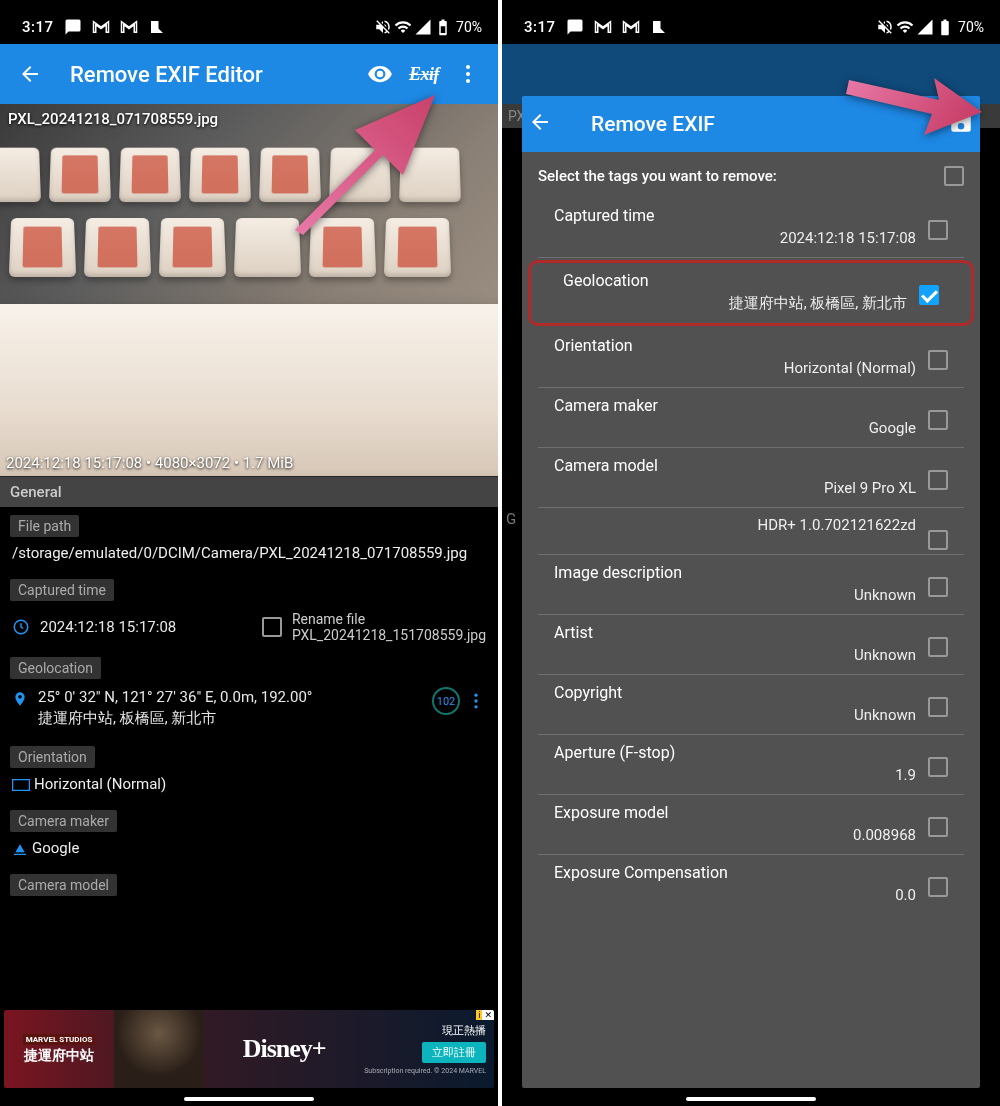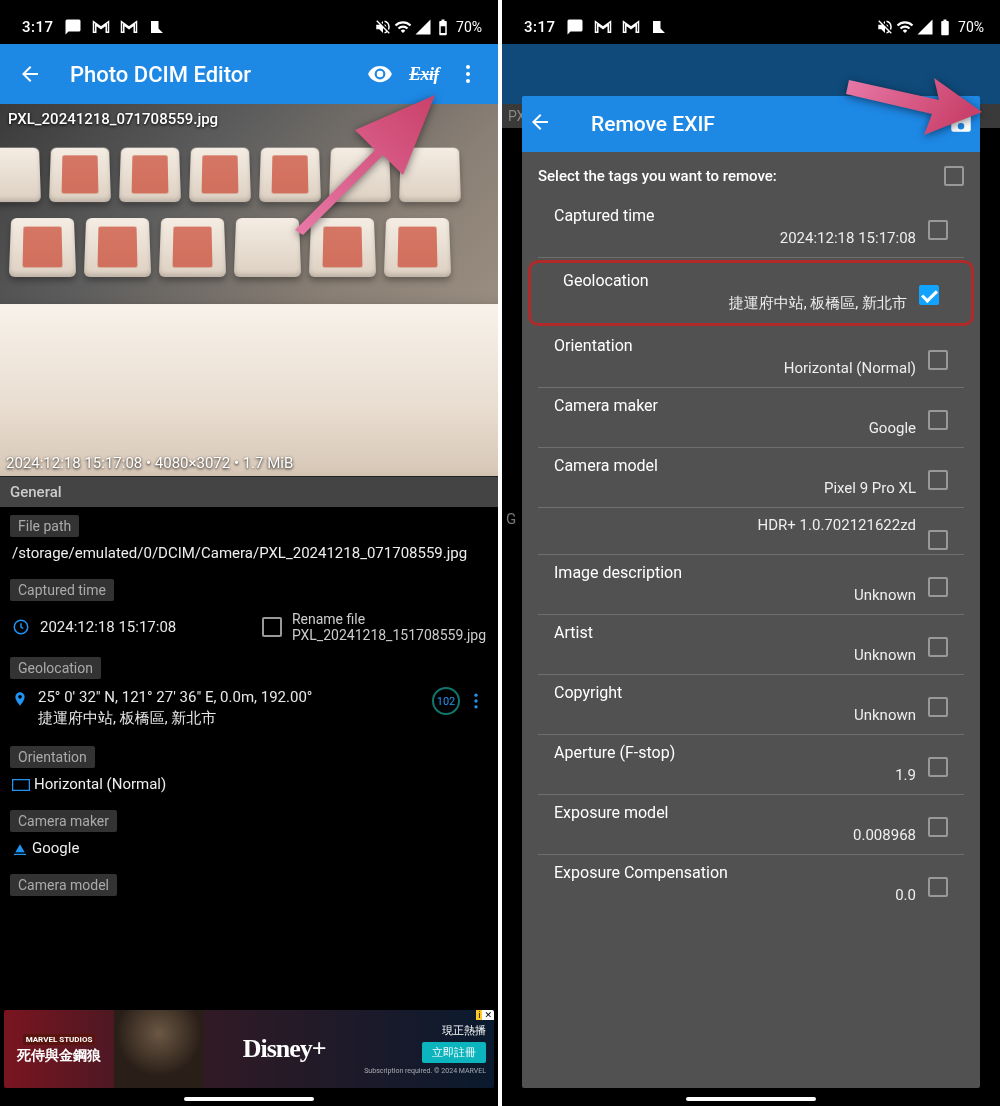--- a/index.html
+++ b/index.html
@@ -117,21 +117,21 @@
       </span>
     </div>
   </div>
 
   <div class="appbar">
     <div class="iconbtn">
       <svg width="24" height="24" viewBox="0 0 24 24">
           <path d="M20 11H7.8l5.6-5.6L12 4l-8 8 8 8 1.4-1.4L7.8 13H20z"></path>
         </svg>
     </div>
-    <div class="title">Photo DCIM Editor</div>
+    <div class="title">Remove EXIF Editor</div>
     <div class="iconbtn">
       <svg width="26" height="26" viewBox="0 0 24 24">
           <path d="M12 4.5C7 4.5 2.7 7.6 1 12c1.7 4.4 6 7.5 11 7.5s9.3-3.1 11-7.5c-1.7-4.4-6-7.5-11-7.5zM12 17a5 5 0 110-10 5 5 0 010 10zm0-8a3 3 0 100 6 3 3 0 000-6z"></path>
         </svg>
     </div>
     <div class="iconbtn">
       <span class="exif">Exif</span>
     </div>
     <div class="iconbtn">
       <svg width="24" height="24" viewBox="0 0 24 24">
@@ -216,21 +216,21 @@
           <path fill="#2094f3" d="M5 17l7-6 7 6H5z" opacity="0.5"></path>
         </svg><span>Google</span>
     </div>
 
     <span class="field-label">Camera model</span>
   </div>
 
   <div class="ad">
     <div class="film">
       <span class="sub">MARVEL STUDIOS</span>
-      <span>死侍與金鋼狼</span>
+      <span>捷運府中站</span>
     </div>
     <div class="man"></div>
     <div class="disney">Disney+</div>
     <div class="cta">
       <span>現正熱播</span>
       <span class="btn">立即註冊</span>
       <span class="fine">Subscription required. © 2024 MARVEL</span>
     </div>
     <div class="badge">
       <span>i</span>

